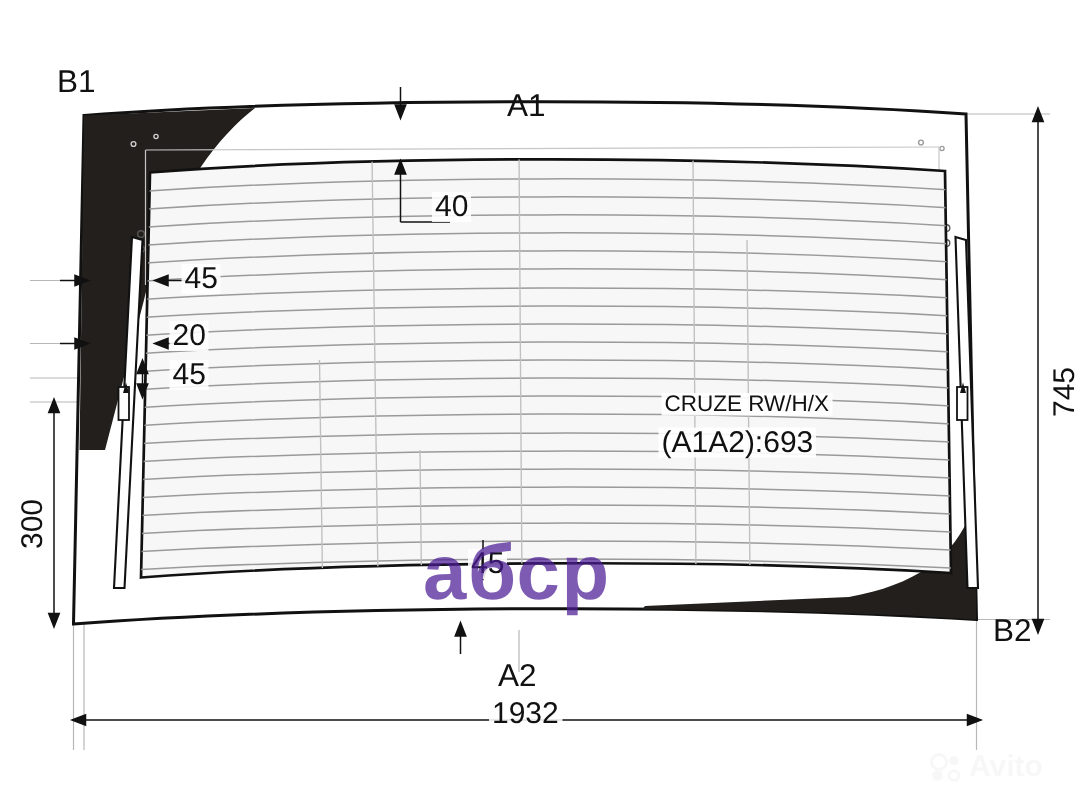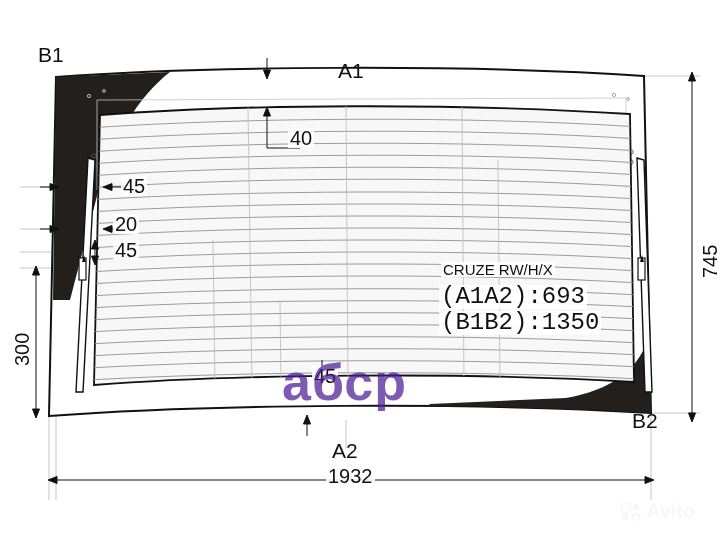--- a/index.html
+++ b/index.html
@@ -29,21 +29,21 @@
     position: absolute;
     color: #111111;
     font-family: "Liberation Sans", sans-serif;
     white-space: nowrap;
     line-height: 1;
     user-select: none;
   }
   .lbl-big   { font-size: 21px; }
   .lbl-dim   { font-size: 20px; background: rgba(255,255,255,0.88); padding: 0 2px; }
   .lbl-title { font-size: 15px; background: rgba(255,255,255,0.9); padding: 0 2px; }
-  .lbl-spec  { font-size: 24px; background: rgba(255,255,255,0.9); padding: 0 2px; font-family: Liberation Mono, monospace; }
+  .lbl-spec  { font-size: 20px; background: rgba(255,255,255,0.9); padding: 0 2px; }
   .rot90 {
     transform: rotate(-90deg);
     transform-origin: left top;
   }
   #wm-abcp {
     position: absolute;
     left: 282px;
     top: 352px;
     font-size: 52px;
     font-weight: bold;
@@ -259,27 +259,26 @@
   <div class="lbl lbl-dim" style="left:312px; top:366px;">45</div>
 
   <div class="lbl lbl-dim rot90" style="left:12px; top:368px;">300</div>
 
   <div class="lbl lbl-dim rot90" style="left:700px; top:280px;">745</div>
 
   <div class="lbl lbl-big" style="left:332px; top:440px;">A2</div>
 
   <div class="lbl lbl-dim" style="left:326px; top:466px;">1932</div>
 
-  <div class="lbl lbl-big" style="left:632px; top:410px;">B2</div>
+  <div class="lbl lbl-big" style="left:662px; top:410px;">B2</div>
 
   <div class="lbl lbl-title" style="left:441px; top:262px;">CRUZE RW/H/X</div>
 
   <div class="lbl lbl-spec" style="left:439px; top:285px;">(A1A2):693</div>
 
-  <div class="lbl lbl-spec" style="left:439px; top:311px;">(B1B2):1350</div>
 
   <div id="wm-abcp">абср</div>
 
   <div id="wm-avito">
     <svg width="22" height="20" viewBox="0 0 22 20">
       <circle cx="6" cy="6" r="5" fill="none" stroke="#f2f2f2" stroke-width="2"></circle>
       <circle cx="16" cy="5" r="3.2" fill="#f2f2f2"></circle>
       <circle cx="5" cy="15" r="3.6" fill="#f2f2f2"></circle>
       <circle cx="16" cy="15" r="3.2" fill="none" stroke="#f2f2f2" stroke-width="2"></circle>
     </svg>

